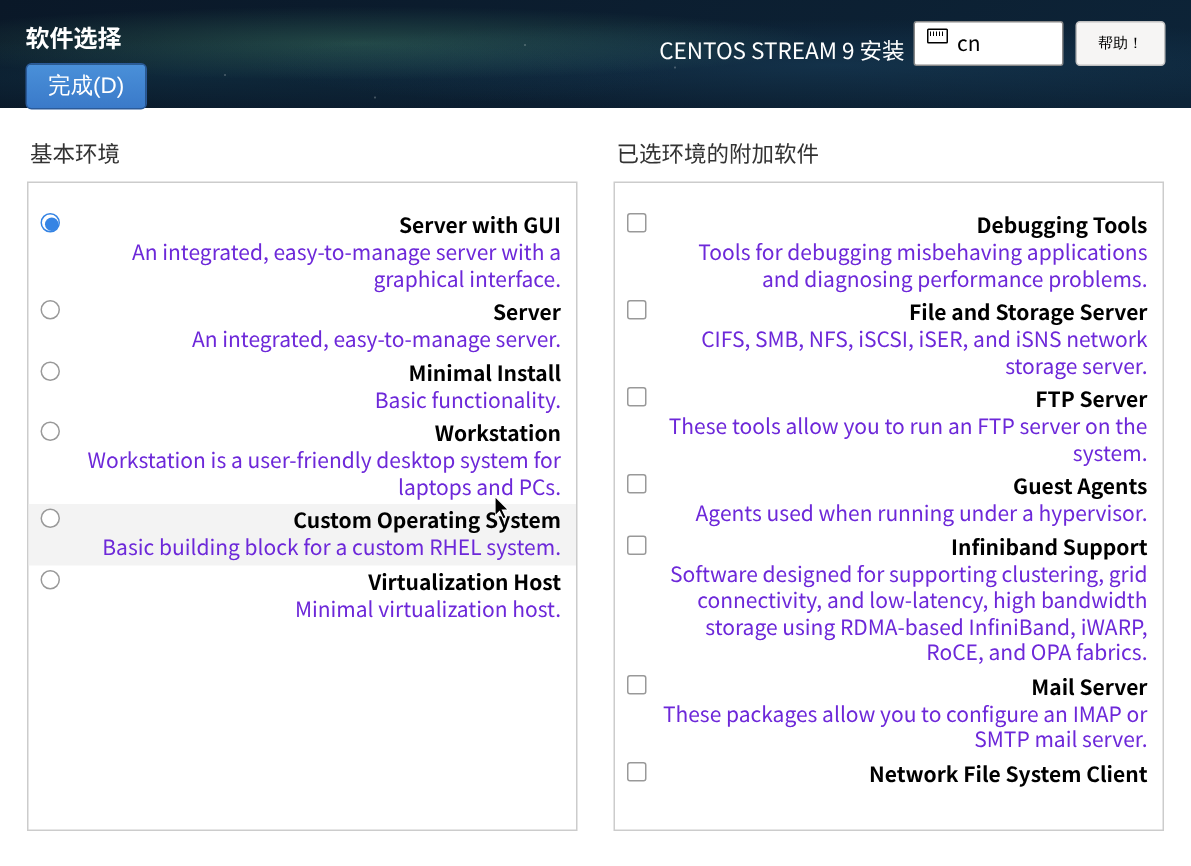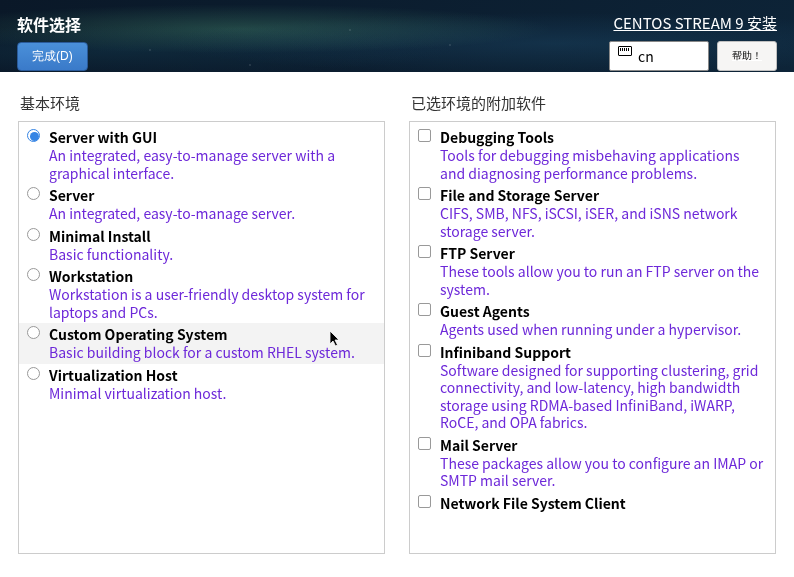--- a/index.html
+++ b/index.html
@@ -39,24 +39,24 @@
 }
 .header-top { display: flex; justify-content: space-between; align-items: flex-start; }
 .title { font-size: 16px; font-weight: 600; margin-bottom: 6px; }
 .subtitle { font-size: 15px; text-align: right; }
 .done-btn {
   background: linear-gradient(#4a90d9, #3a7ac9);
   border: 1px solid #2a5a99;
   border-radius: 4px;
   padding: 5px 14px;
   color: #fff;
-  font-size: 12px;
+  font-size: 15px;
   cursor: pointer;
 }
-.header-right { display: flex; flex-direction: column; align-items: flex-end; gap: 6px; position: relative; z-index: 1; text-decoration: underline;}
+.header-right { display: flex; flex-direction: row; align-items: flex-end; gap: 6px; position: relative; z-index: 1;}
 .controls-row { display: flex; gap: 8px; margin-top: 2px; }
 .lang-box {
   background: #fff;
   color: #000;
   border: 1px solid #888;
   border-radius: 2px;
   padding: 4px 8px;
   display: flex;
   align-items: flex-start;
   gap: 6px;
@@ -97,21 +97,22 @@
   font-size: 15px;
   color: #333;
   margin-bottom: 8px;
   padding-left: 2px;
 }
 .list-box {
   border: 1px solid #ccc;
   flex: 1;
   overflow-y: auto;
   background: #fff;
-  padding: 4px 0;
+  padding: 17px 0;
+  text-align: right;
 }
 .item {
   padding: 1px 10px 2px 30px;
   position: relative;
   cursor: pointer;
 }
 .item.hover { background: #f3f3f3; }
 .item-title { font-weight: bold; font-size: 14px; color: #000; }
 .item-desc { font-size: 14px; color: #6d28d9; line-height: 1.25; }
 .radio {

